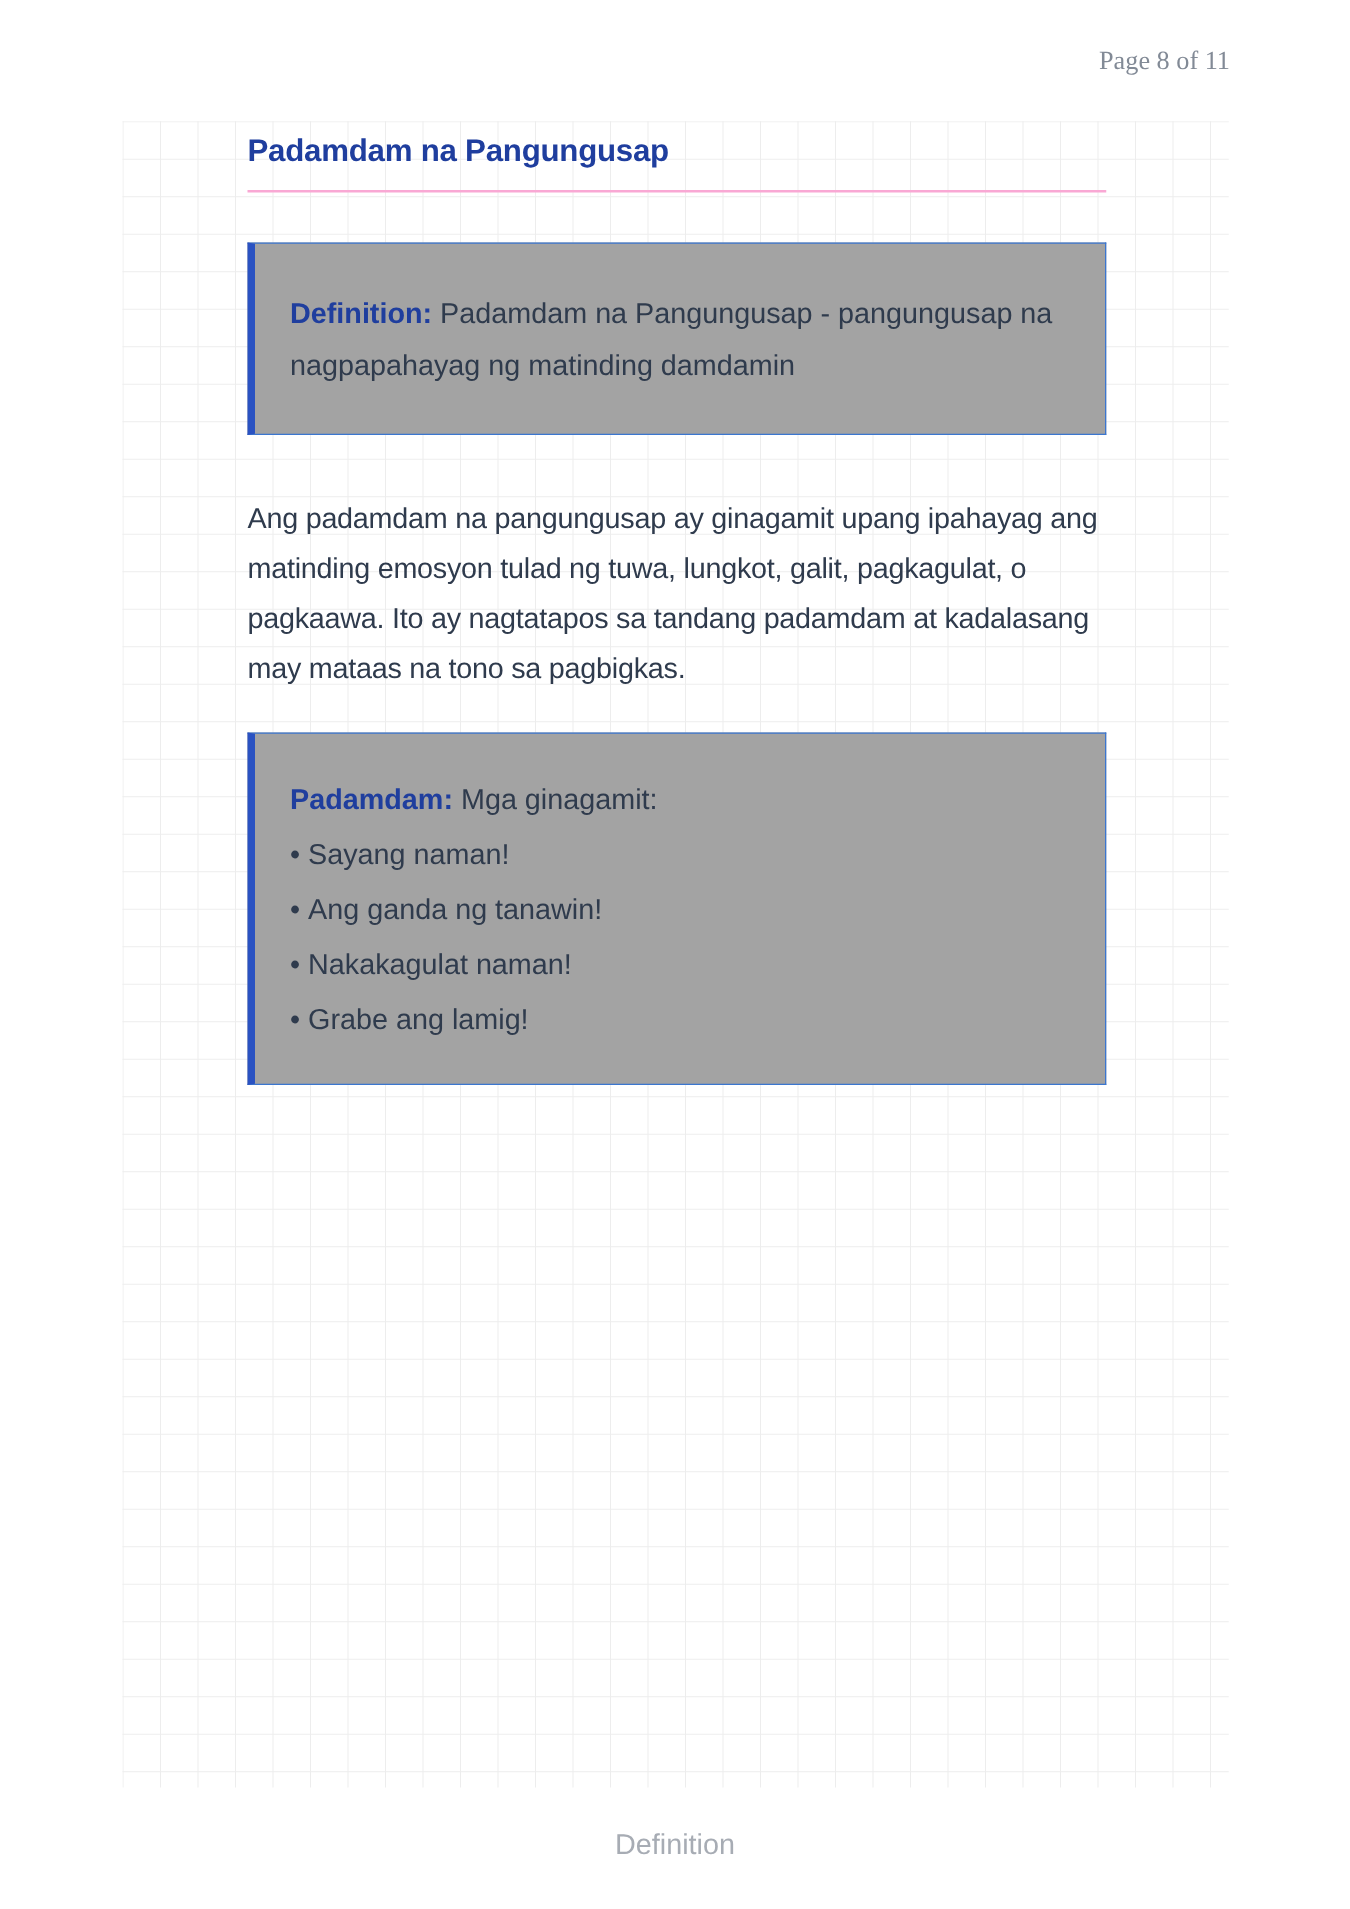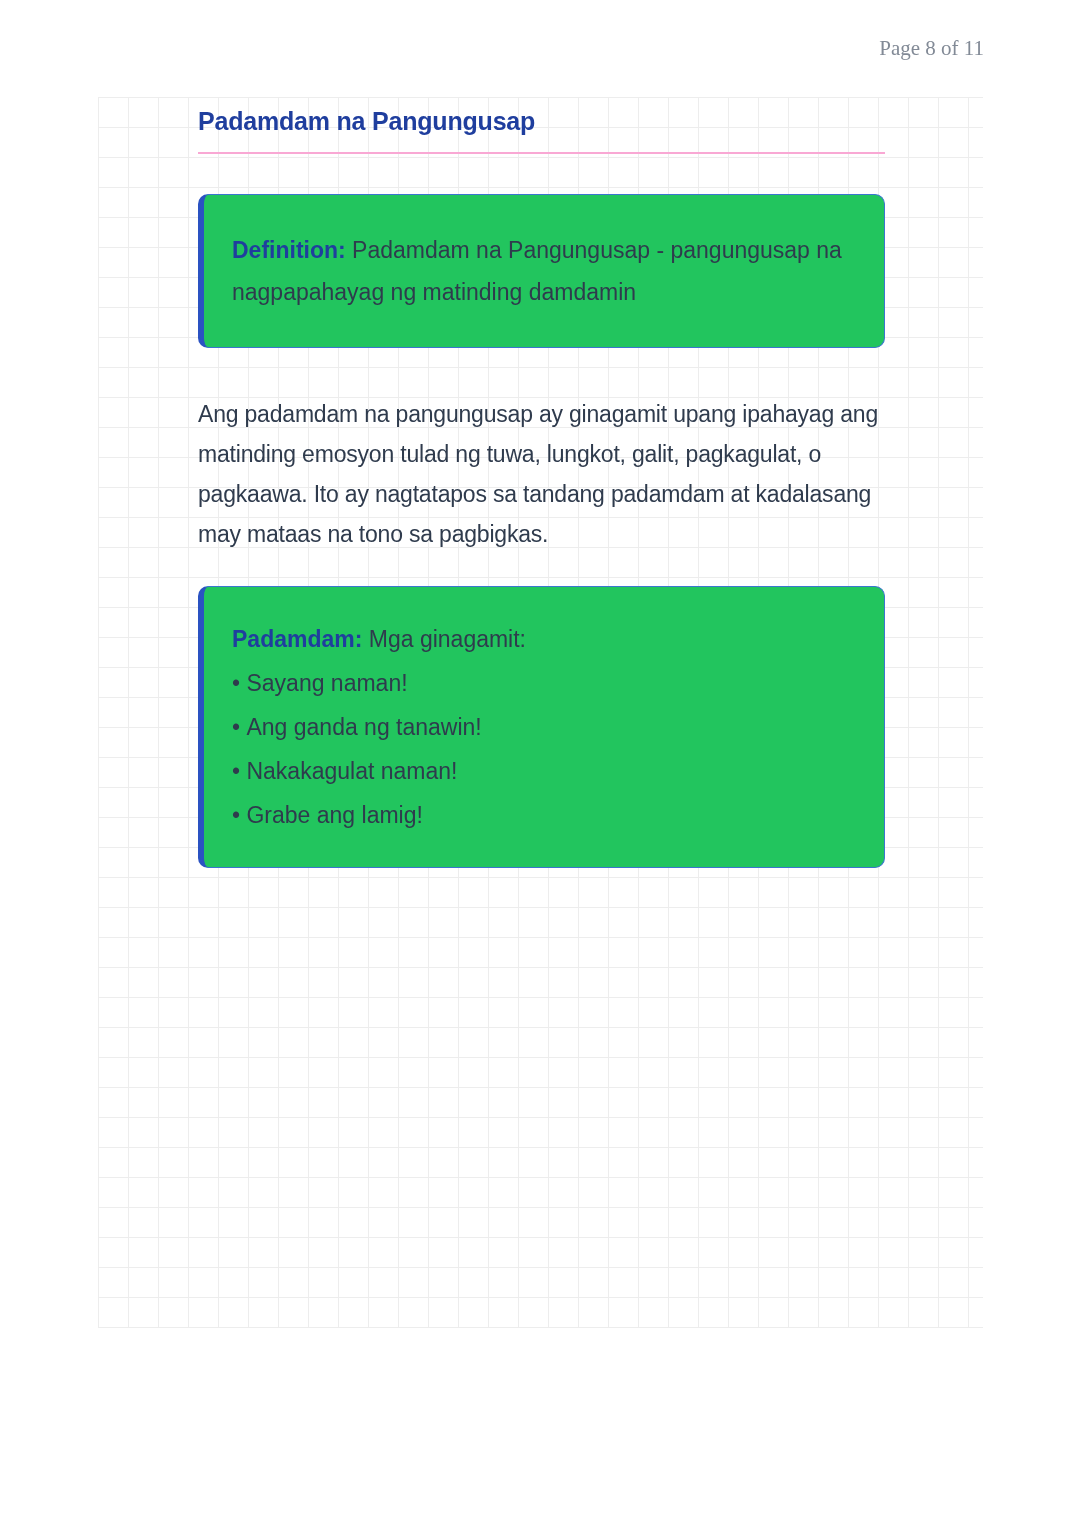--- a/index.html
+++ b/index.html
@@ -1,19 +1,19 @@
 <!DOCTYPE html>
 <html><head>
 <meta charset="utf-8">
 <style>
   html, body { margin: 0; padding: 0; background: #ffffff; }
   .page {
     position: relative;
     width: 1080px;
-    height: 1328px;
+    height: 1527px;
     background: #ffffff;
     font-family: "Liberation Sans", sans-serif;
     overflow: hidden;
   }
   .page-number {
     position: absolute;
     top: 36px;
     right: 96px;
     font-family: "Liberation Serif", serif;
     font-size: 21px;
@@ -41,24 +41,24 @@
     padding: 10px 0 17px 0;
     border-bottom: 2px solid #f9a8d4;
     font-size: 25px;
     line-height: 28px;
     font-weight: 700;
     color: #1f3e9e;
     letter-spacing: -0.2px;
   }
   .callout {
     box-sizing: border-box;
-    background: #22c55e;
+    background: #a3a3a3;
     border: 1.5px solid #3b76cf;
     border-left: 6px solid #2a52c2;
-    border-radius: 10px;
+    border-radius: 0;
   }
   .callout.definition {
     margin-top: 40px;
     padding: 34px 30px 34px 28px;
     font-size: 23px;
     line-height: 42px;
     color: #2f3b4d;
   }
   .callout .label {
     font-weight: 700;
@@ -129,15 +129,15 @@
       <ul class="example-list">
           <li>Sayang naman!</li>
           <li>Ang ganda ng tanawin!</li>
           <li>Nakakagulat naman!</li>
           <li>Grabe ang lamig!</li>
         </ul>
     </div>
 
   </div>
 
-  <div class="footer">Padamdam</div>
+  <div class="footer">Definition</div>
 
 </div>
 
 </body></html>

